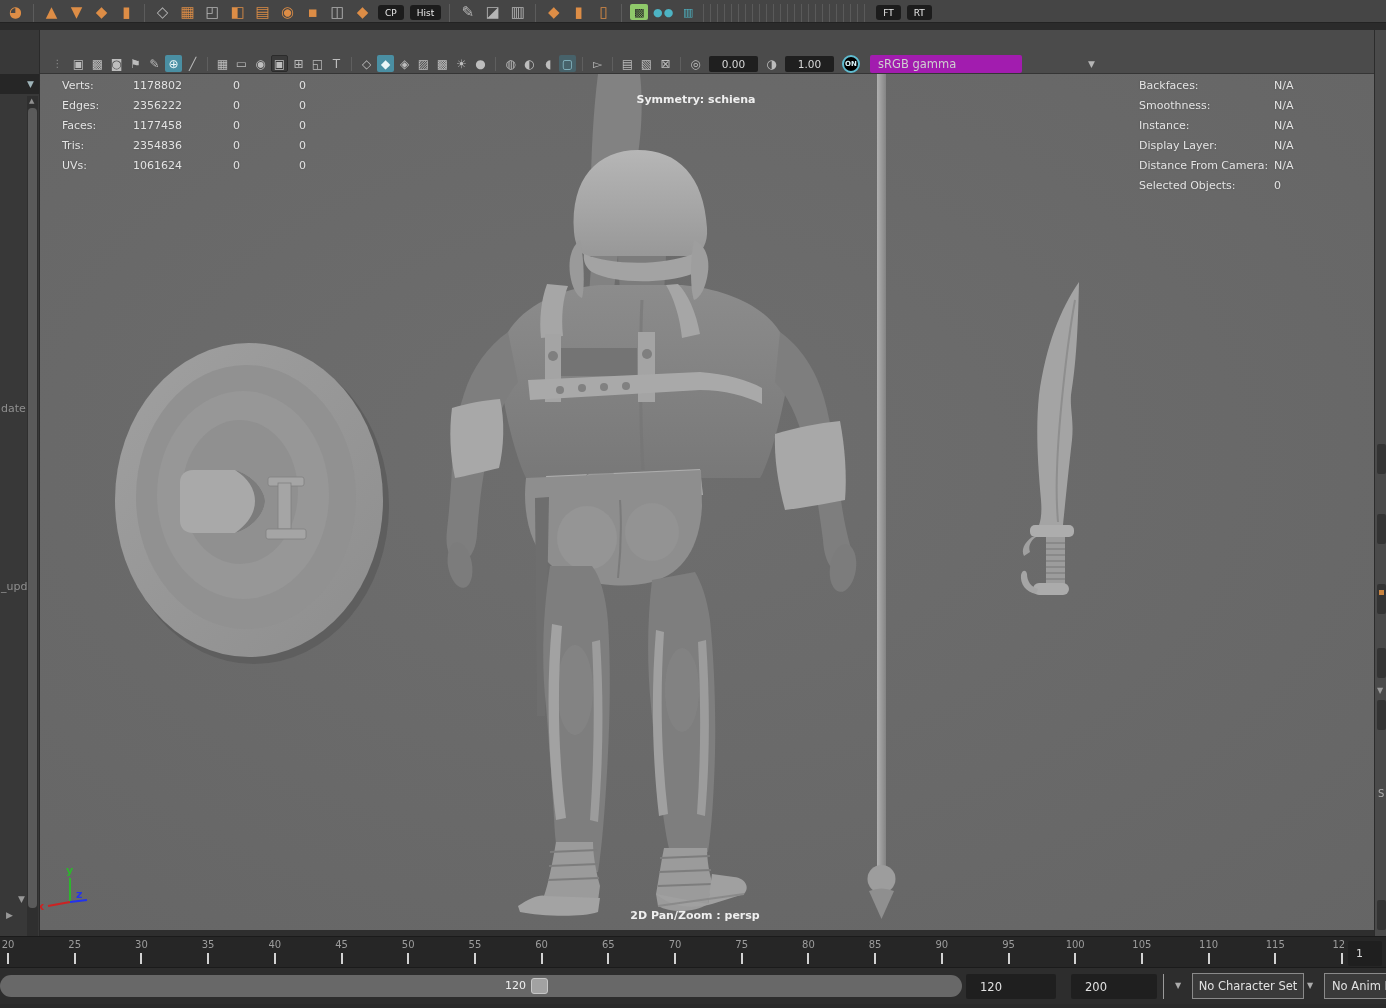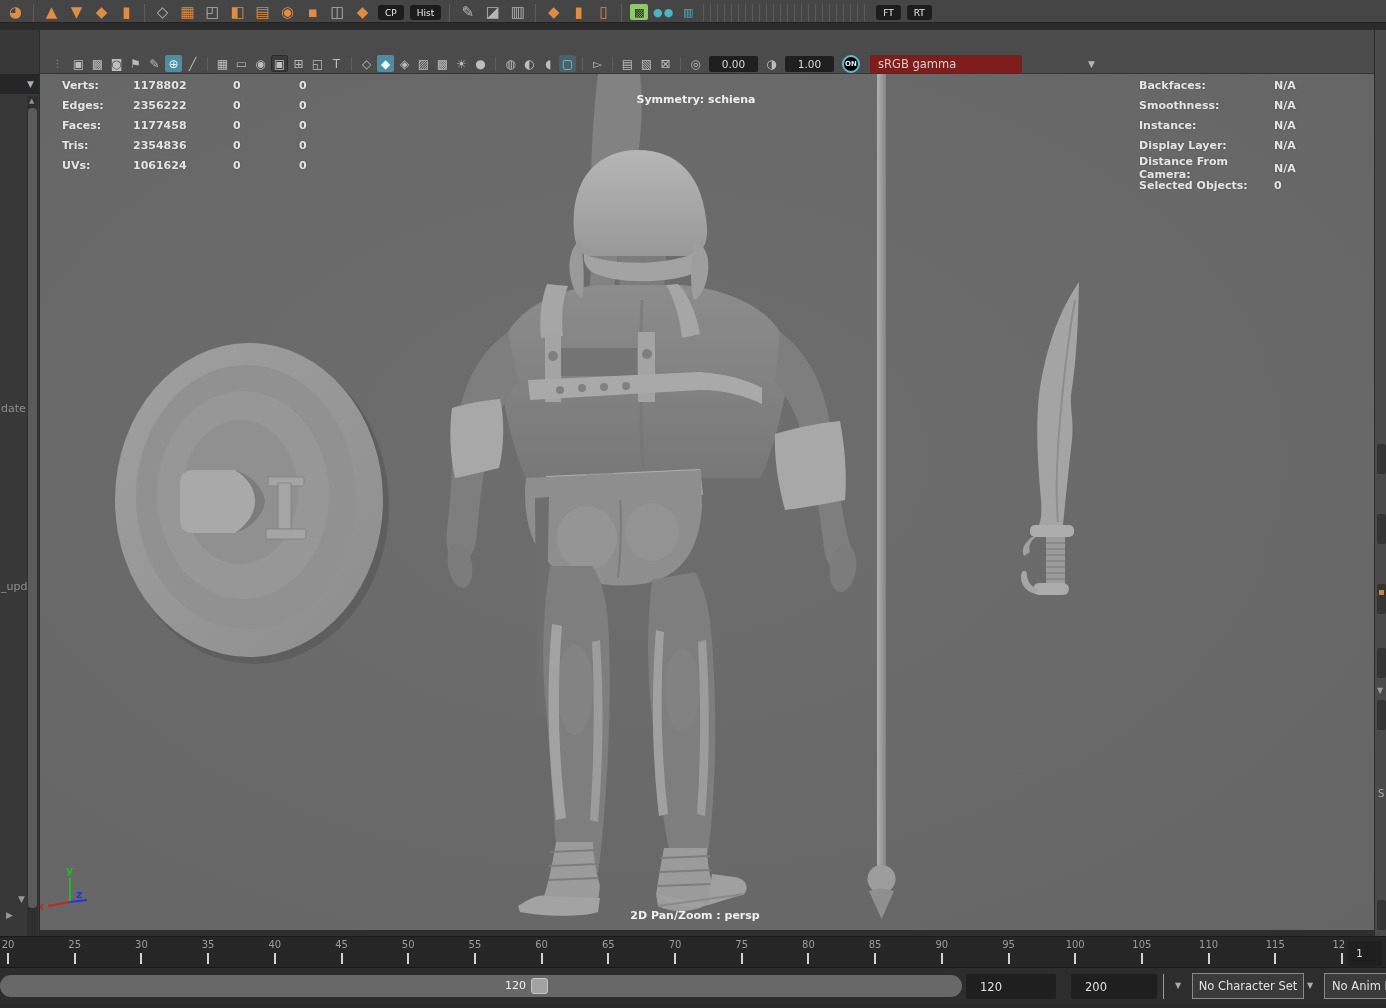--- a/index.html
+++ b/index.html
@@ -45,28 +45,28 @@
 .tbi.a{background:#4a8fa3;color:#eaf6f8}
 .tbi.d{background:#3a3a3a;border:1px solid #2b2b2b}
 .tbi.tl{color:#8fc3cf;background:#47626a}
 .tbi.h{color:#8b8b8b;font-size:10px;margin-right:3px}
 .tbsep{width:1px;height:14px;background:#5f5f5f;margin:0 5px;flex:0 0 auto}
 .tbfield{width:49px;height:16px;background:#1f1f1f;color:#d8d8d8;font-size:10.5px;
   display:flex;align-items:center;justify-content:center;border-radius:2px;margin:0 4px;flex:0 0 auto}
 .onbtn{width:18px;height:18px;border-radius:50%;background:#000000;color:#d8f2f8;font-size:7px;
   font-weight:bold;display:flex;align-items:center;justify-content:center;border:2px solid #5fbcd0;
   margin:0 4px;flex:0 0 auto}
-.csfield{width:152px;height:18px;background:#7f1d1d;color:#cfcfcf;font-size:11.5px;
+.csfield{width:152px;height:18px;background:#a21caf;color:#cfcfcf;font-size:11.5px;
   display:flex;align-items:center;padding:0 8px;margin-left:6px;border-radius:2px;flex:0 0 auto}
 .cscaret{margin-left:66px;color:#b5b5b5;font-size:9px;flex:0 0 auto}
 
 #vp3d{position:absolute;left:0;top:44px;width:1334px;height:856px;background:#6b6b6b;overflow:hidden}
 #scene{position:absolute;left:0;top:0;width:1334px;height:856px}
 
-.hud{position:absolute;font-size:11px;font-weight:bold;color:#e4e4e4;text-shadow:0 0 2px rgba(0,0,0,.25)}
+.hud{position:absolute;font-size:11px;font-weight:normal;color:#e4e4e4;text-shadow:0 0 2px rgba(0,0,0,.25)}
 #hud-left{left:22px;top:1px}
 .hudrow{display:grid;grid-template-columns:71px 100px 66px 66px;height:20px;align-items:center}
 #hud-right{left:1099px;top:1px}
 .hudrow2{display:grid;grid-template-columns:135px 60px;height:20px;align-items:center}
 .ovl{position:absolute;transform:translateX(-50%);font-size:11px;font-weight:bold;color:#efefef;white-space:nowrap}
 #ovl-sym{left:656px;top:19px}
 #ovl-pan{left:655px;top:835px}
 #vp-bottom{position:absolute;left:0;top:900px;width:1334px;height:6px;background:#2e2e2e}
 
 

